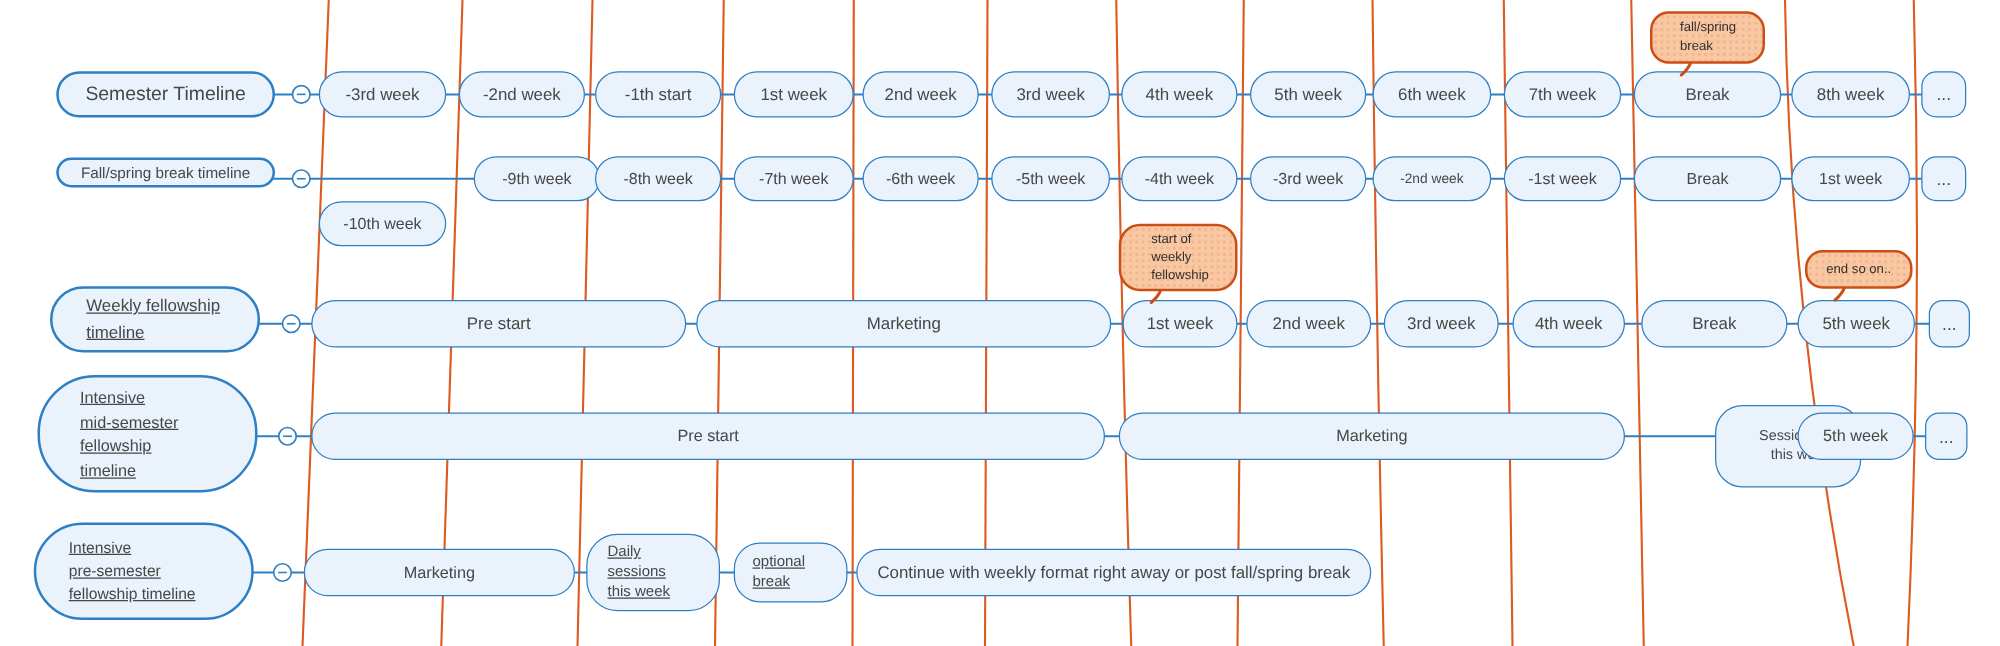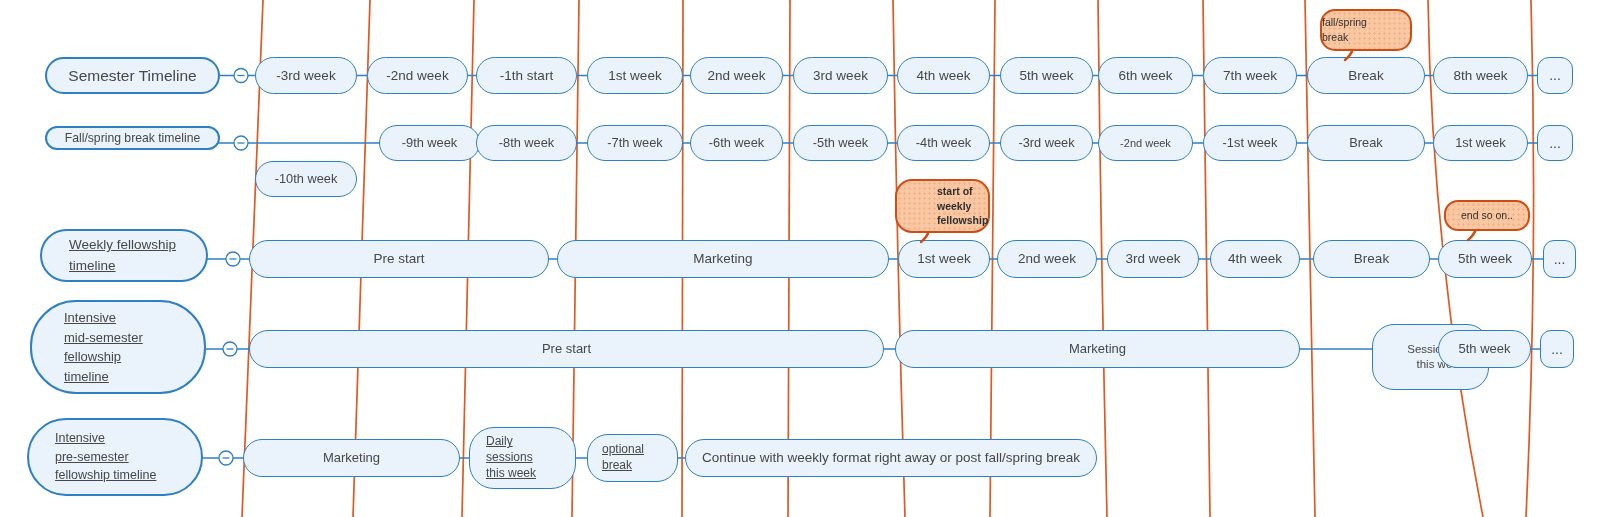--- a/index.html
+++ b/index.html
@@ -102,23 +102,23 @@
       <div class="node node--root node--left" style="left: 27px; top: 418px; width: 176px; height: 78px; border-radius: 39px; font-size: 12.5px; padding-left: 26px;">Intensive
 pre-semester
 fellowship timeline</div>
       <div class="node" style="left: 243px; top: 439px; width: 217px; height: 38px; border-radius: 19px; font-size: 13px;">Marketing</div>
       <div class="node node--left" style="left: 469px; top: 427px; width: 107px; height: 62px; border-radius: 25px; font-size: 12px; padding-left: 16px;">Daily
 sessions
 this week</div>
       <div class="node node--left" style="left: 587px; top: 434px; width: 91px; height: 48px; border-radius: 21px; font-size: 12px; padding-left: 14px;">optional
 break</div>
       <div class="node" style="left: 685px; top: 439px; width: 412px; height: 38px; border-radius: 19px; font-size: 13.5px; text-align: center;">Continue with weekly format right away or post fall/spring break</div>
-      <div class="callout" style="left: 1320px; top: 9px; width: 92px; height: 42px; border-radius: 15px; font-size: 10.5px; ">fall/spring
+      <div class="callout" style="left: 1320px; top: 9px; width: 92px; height: 42px; border-radius: 15px; font-size: 10.5px; padding-left: 22px;">fall/spring
 break</div>
-      <div class="callout" style="left: 895px; top: 179px; width: 95px; height: 54px; border-radius: 17px; font-size: 10.5px; padding-left: 40px; font-weight: bold;">start of
+      <div class="callout" style="left: 895px; top: 179px; width: 95px; height: 54px; border-radius: 17px; font-size: 10.5px; padding-left: 24px;">start of
 weekly
 fellowship</div>
       <div class="callout callout--center" style="left: 1444px; top: 200px; width: 86px; height: 31px; border-radius: 14px; font-size: 10.5px;">end so on..</div>
     </div>
   <svg class="layer" id="over-layer" viewBox="0 0 1600 517">
       <g class="clickable">
         <circle cx="241" cy="75.5" r="7" fill="#ffffff" stroke="#2e7fc3" stroke-width="1.3"></circle>
         <line x1="237.5" y1="75.5" x2="244.5" y2="75.5" stroke="#2e7fc3" stroke-width="1.3"></line>
       </g>
       <g class="clickable">

